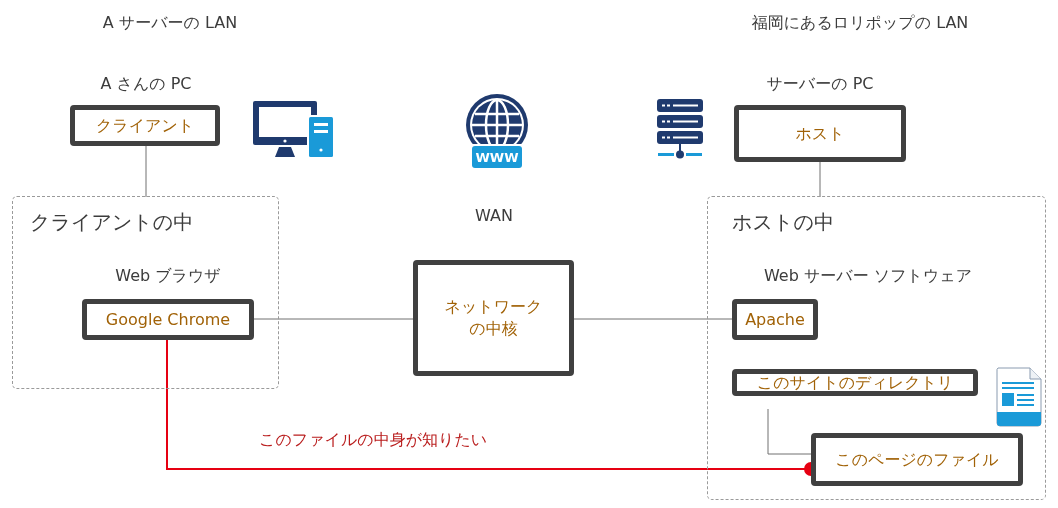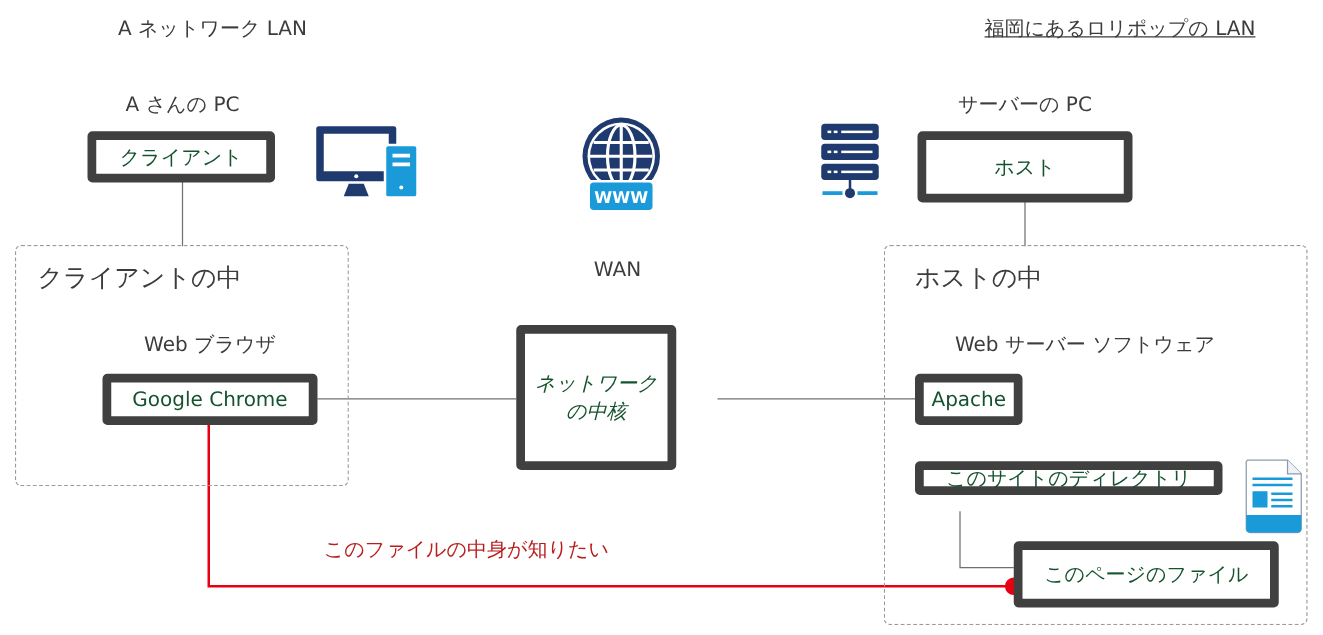--- a/index.html
+++ b/index.html
@@ -9,23 +9,23 @@
       color: #3a3a3a;
     }
     .abs { position: absolute; }
     .label {
       position: absolute; font-size: 16px; line-height: 20px; white-space: nowrap;
       color: #3c3c3c; transform: translateX(-50%);
     }
     .label-left { position: absolute; font-size: 20px; line-height: 20px; white-space: nowrap; color: #3c3c3c; }
     .box {
       position: absolute; box-sizing: border-box;
-      border: 7px solid #404040; border-radius: 4px; background: #ffffff;
+      border: 5px solid #404040; border-radius: 4px; background: #ffffff;
       display: flex; align-items: center; justify-content: center;
-      font-size: 16px; line-height: 22px; color: #14532d; text-align: center; white-space: nowrap;
+      font-size: 16px; line-height: 22px; color: #a16207; text-align: center; white-space: nowrap;
     }
     .container-box {
       position: absolute; box-sizing: border-box;
       border: 1.5px dashed #9a9a9a; border-radius: 5px;
     }
     svg.lines { position: absolute; left: 0; top: 0; }
     .red-text { color: #b91c1c; font-size: 16px; line-height: 24px; }
     .icon { position: absolute; }
   </style>
 </head>
@@ -43,21 +43,21 @@
 
   <polyline points="768,409 768,454 811,454" fill="none" stroke="#707070" stroke-width="1"></polyline>
 
   <polyline points="167,339 167,469 811,469" fill="none" stroke="#e60012" stroke-width="2"></polyline>
   <circle cx="811" cy="469" r="7" fill="#e60012"></circle>
 </svg>
 
 <div class="container-box" style="left:12px; top:196px; width:267px; height:193px;"></div>
 <div class="container-box" style="left:707px; top:196px; width:339px; height:304px;"></div>
 
-<div class="label" style="left:170px; top:13px;">A ネットワーク LAN</div>
+<div class="label" style="left:170px; top:13px;">A サーバーの LAN</div>
 <div class="label" style="left:146px; top:74px;">A さんの PC</div>
 <div class="box" style="left:70px; top:105px; width:150px; height:41px;">クライアント</div>
 <div class="label-left" style="left:30px; top:212px;">クライアントの中</div>
 <div class="label" style="left:168px; top:266px;">Web ブラウザ</div>
 <div class="box" style="left:82px; top:299px; width:172px; height:41px;">Google Chrome</div>
 
 <svg class="icon" style="left:251px; top:99px;" width="84" height="60" viewBox="0 0 84 60">
   <rect x="2" y="2" width="64" height="44" rx="2" fill="#1f3a6e"></rect>
   <rect x="8" y="8" width="52" height="30" fill="#ffffff"></rect>
   <circle cx="34" cy="42" r="1.6" fill="#ffffff"></circle>
@@ -76,21 +76,21 @@
   <ellipse cx="37" cy="33" rx="11" ry="25" fill="none" stroke="#ffffff" stroke-width="2.5"></ellipse>
   <line x1="37" y1="8" x2="37" y2="58" stroke="#ffffff" stroke-width="2.5"></line>
   <line x1="12" y1="33" x2="62" y2="33" stroke="#ffffff" stroke-width="2.5"></line>
   <line x1="15" y1="22" x2="59" y2="22" stroke="#ffffff" stroke-width="2.5"></line>
   <line x1="15" y1="44" x2="59" y2="44" stroke="#ffffff" stroke-width="2.5"></line>
   <rect x="10" y="52" width="54" height="24" rx="3" fill="#ffffff"></rect>
   <rect x="12" y="54" width="50" height="22" rx="3" fill="#1a9ad8"></rect>
   <text x="37" y="70" text-anchor="middle" font-family="DejaVu Sans, sans-serif" font-weight="bold" font-size="13" fill="#ffffff">WWW</text>
 </svg>
 <div class="label" style="left:494px; top:206px;">WAN</div>
-<div class="box" style="left:413px; top:260px; width:128px; height:116px; flex-direction:column;font-style:italic;">
+<div class="box" style="left:413px; top:260px; width:161px; height:116px; flex-direction:column;">
   <span>ネットワーク</span>
   <span>の中核</span>
 </div>
 
 <svg class="icon" style="left:655px; top:98px;" width="50" height="62" viewBox="0 0 50 62">
   <rect x="2" y="1" width="46" height="13" rx="3" fill="#1f3a6e"></rect>
   <rect x="2" y="17" width="46" height="13" rx="3" fill="#1f3a6e"></rect>
   <rect x="2" y="33" width="46" height="13" rx="3" fill="#1f3a6e"></rect>
   <g fill="#ffffff">
     <rect x="7" y="6.5" width="3" height="2"></rect>
@@ -102,21 +102,21 @@
     <rect x="7" y="38.5" width="3" height="2"></rect>
       <rect x="12" y="38.5" width="3" height="2"></rect>
       <rect x="18" y="38.5" width="25" height="2"></rect>
   </g>
   <rect x="24" y="46" width="2" height="8" fill="#1f3a6e"></rect>
   <rect x="3" y="55" width="16" height="3" fill="#1a9ad8"></rect>
   <rect x="31" y="55" width="16" height="3" fill="#1a9ad8"></rect>
   <circle cx="25" cy="56.5" r="4" fill="#1f3a6e"></circle>
 </svg>
 
-<div class="label" style="left:896px; top:13px;text-decoration:underline;">福岡にあるロリポップの LAN</div>
+<div class="label" style="left:860px; top:13px;">福岡にあるロリポップの LAN</div>
 <div class="label" style="left:820px; top:74px;">サーバーの PC</div>
 <div class="box" style="left:734px; top:105px; width:172px; height:57px;">ホスト</div>
 <div class="label-left" style="left:732px; top:212px;">ホストの中</div>
 <div class="label" style="left:868px; top:266px;text-align:right;">Web サーバー ソフトウェア</div>
 <div class="box" style="left:732px; top:299px; width:86px; height:41px;">Apache</div>
 <div class="box" style="left:732px; top:369px; width:246px; height:27px;">このサイトのディレクトリ</div>
 <div class="box" style="left:811px; top:433px; width:212px; height:53px;">このページのファイル</div>
 
 <svg class="icon" style="left:995px; top:367px;" width="48" height="60" viewBox="0 0 48 60">
   <path d="M3,1 H35 L46,12 V56 a3,3 0 0 1 -3,3 H5 a3,3 0 0 1 -3,-3 V4 a3,3 0 0 1 1,-3 Z" fill="#ffffff" stroke="#8a9bb0" stroke-width="1"></path>

